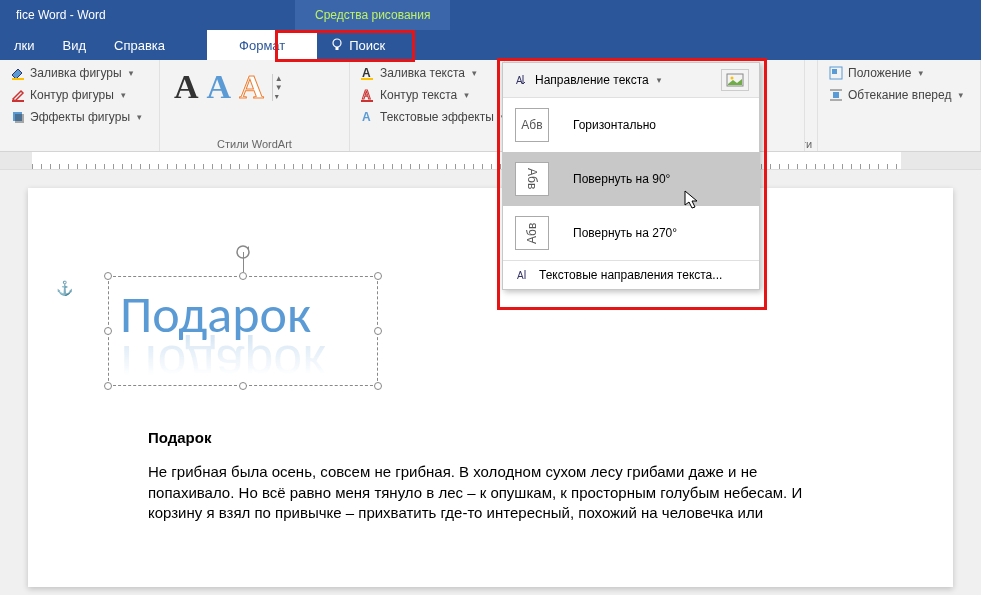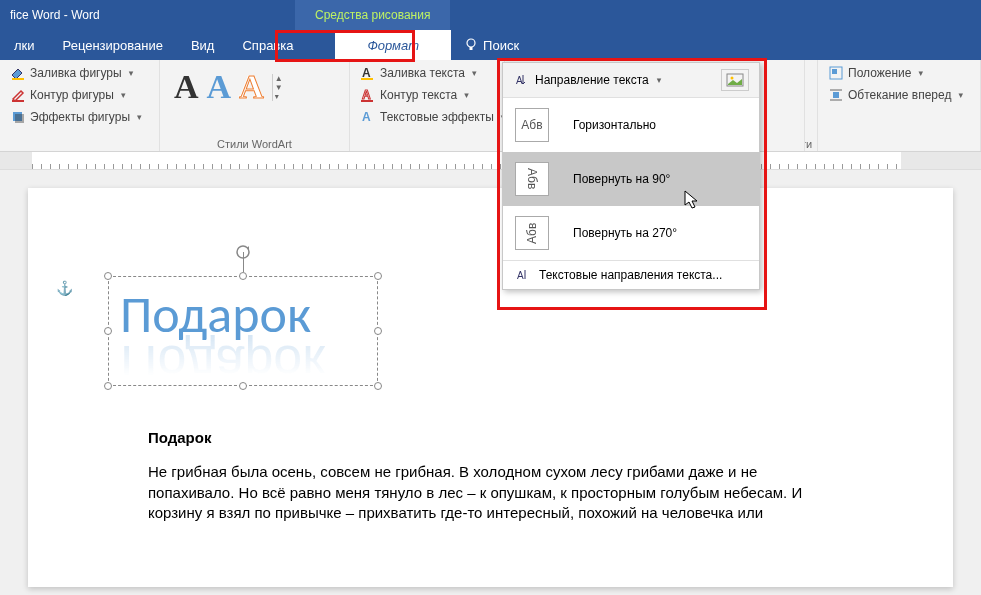--- a/index.html
+++ b/index.html
@@ -1,18 +1,18 @@
 <!DOCTYPE html>
 <html><head>
 <meta charset="utf-8">
 <style>
 * { margin: 0; padding: 0; box-sizing: border-box; font-family: 'Segoe UI', Tahoma, sans-serif; }
 body { background: #fff; width: 981px; height: 595px; overflow: hidden; position: relative; }
 
-.titlebar { background: #2b579a; height: 30px; display: flex; align-items: center; padding: 0 10px; color: #fff; font-size: 12px; }
+.titlebar { background: #2b579a; height: 30px; display: flex; align-items: center; padding: 0 16px; color: #fff; font-size: 12px; }
 .title-left { display: flex; align-items: center; gap: 4px; }
 .title-context { position: absolute; left: 295px; top: 0; background: #3b67aa; padding: 0 20px; height: 30px; line-height: 30px; color: #bef264; font-size: 12px; }
 
 .tabbar { background: #2b579a; height: 30px; display: flex; align-items: stretch; padding-left: 0; color: #fff; font-size: 13px; }
 .tab { padding: 0 14px; display: flex; align-items: center; cursor: pointer; }
 .tab.active { background: #fff; color: #2b579a; }
 .search-tab { display: flex; align-items: center; gap: 4px; color: #fff; padding: 0 12px; }
 
 .ribbon { background: #f3f3f3; border-bottom: 1px solid #d4d4d4; height: 92px; display: flex; position: relative; }
 .ribbon-group { border-right: 1px solid #e1e1e1; padding: 2px 6px 14px 6px; display: flex; flex-direction: column; position: relative; }
@@ -72,29 +72,26 @@
     <span>fice Word  -  Word</span>
   </div>
   <div class="title-context">Средства рисования</div>
 </div>
 
 <div class="tabbar">
   <div class="tab">
       <span>лки</span>
     </div>
   <div class="tab">
-      <span>Рецензирование</span>
-    </div>
-  <div class="tab">
       <span>Вид</span>
     </div>
   <div class="tab">
       <span>Справка</span>
     </div>
-  <div class="tab active" style="margin-left:28px; padding:0 32px;font-style:italic;">
+  <div class="tab active" style="margin-left:28px; padding:0 32px;">
       <span>Формат</span>
     </div>
   <div class="search-tab">
     <span class="rb-icon">
       <svg width="14" height="14" viewBox="0 0 14 14">
           <circle cx="7" cy="5" r="4" fill="none" stroke="#fff" stroke-width="1.2"></circle>
           <rect x="5.5" y="9" width="3" height="3" fill="#fff"></rect>
         </svg>
     </span>
     <span>Поиск</span>

